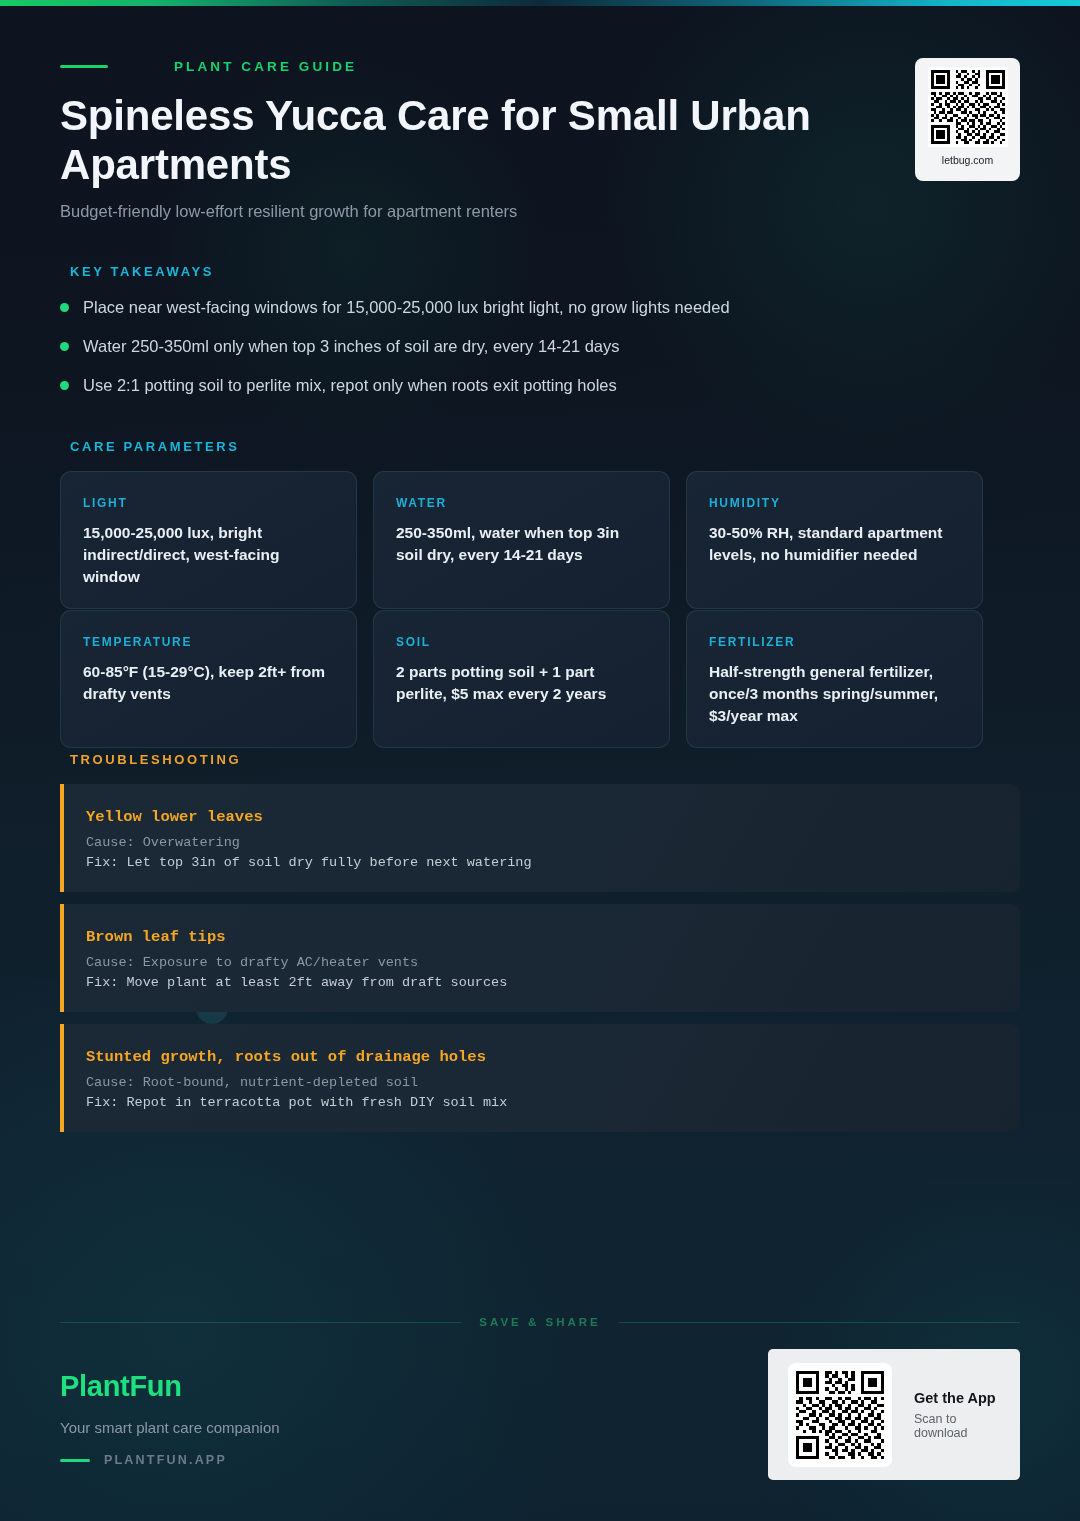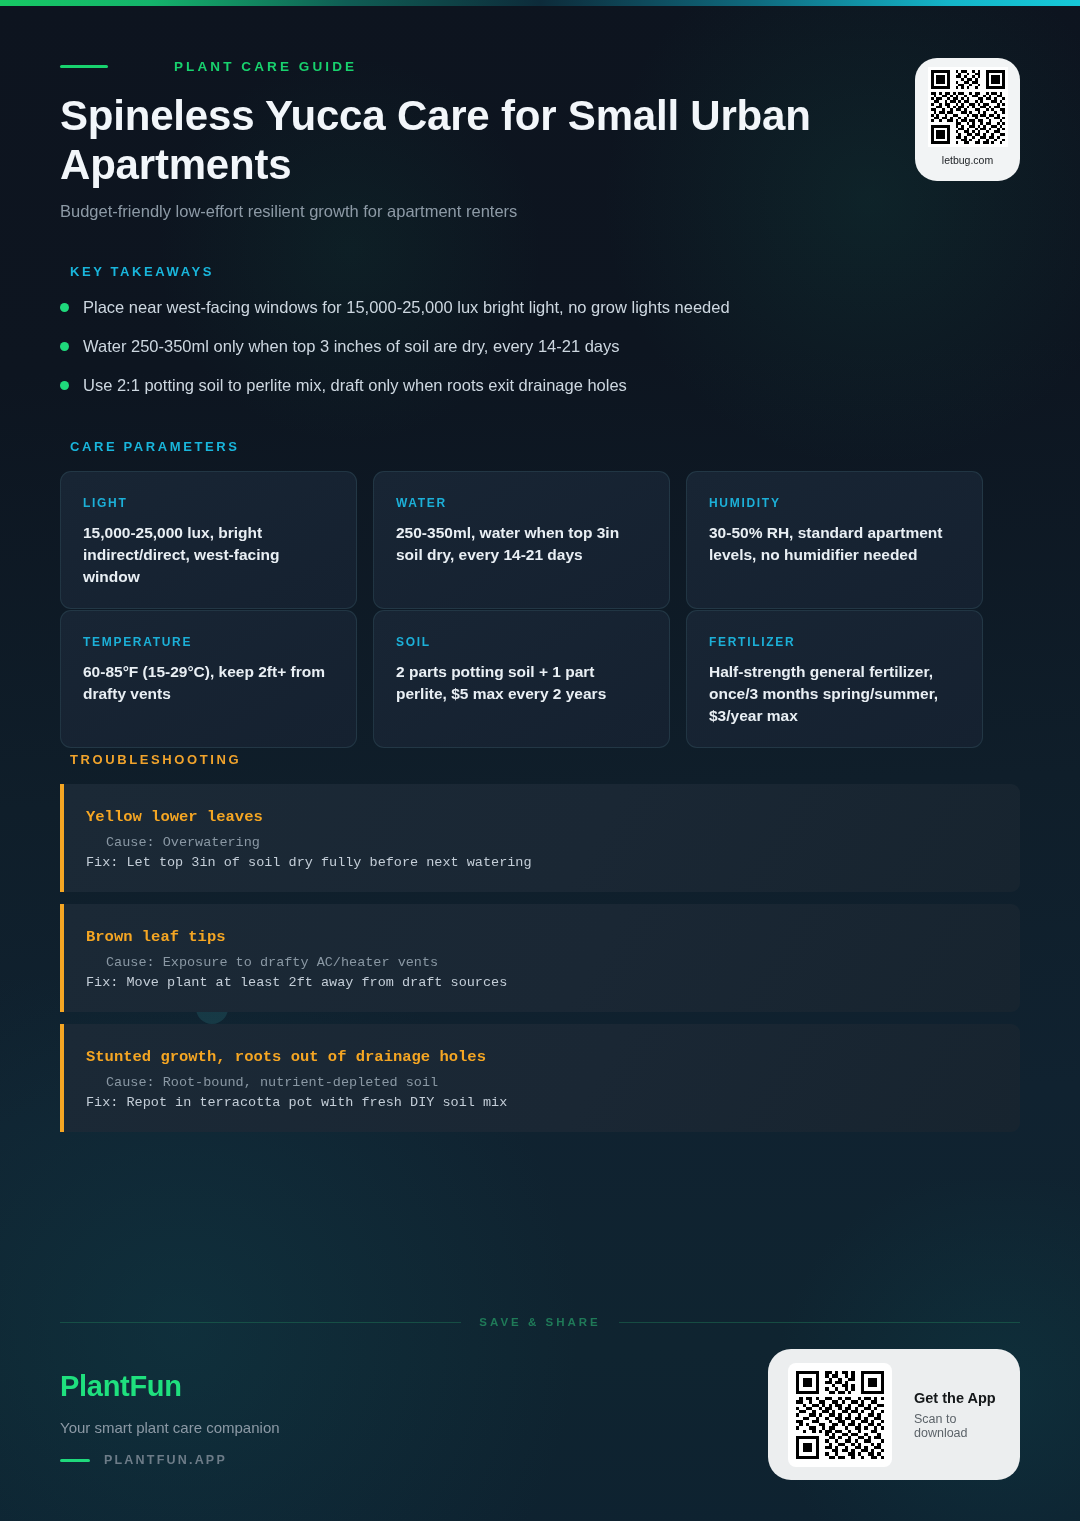--- a/index.html
+++ b/index.html
@@ -117,21 +117,21 @@
     color: #8d9aa6;
     line-height: 1.4;
   }
 
   
   .qr-badge {
     position: absolute;
     left: 915px; top: 58px;
     width: 105px; height: 123px;
     background: #f2f4f5;
-    border-radius: 22px;
+    border-radius: 8px;
     display: flex;
     flex-direction: column;
     align-items: center;
     padding-top: 9px;
   }
   .qr-badge-label {
     font-size: 10.5px;
     color: #1a1d21;
     margin-top: 7px;
     font-weight: 400;
@@ -225,21 +225,20 @@
   .trouble-title {
     font-size: 15.5px;
     font-weight: 700;
     color: #f5a623;
     margin-bottom: 9px;
   }
   .trouble-cause {
     font-size: 13.5px;
     color: #8a98a4;
     margin-bottom: 5px;
-    margin-left: 20px;
   }
   .trouble-fix {
     font-size: 13.5px;
     color: #c4ced8;
   }
 
   
   .footer-divider {
     position: absolute;
     left: 60px; top: 1316px;
@@ -291,21 +290,21 @@
     letter-spacing: 2.2px;
     color: #6d7c88;
     font-weight: 600;
   }
 
   .app-card {
     position: absolute;
     left: 768px; top: 1349px;
     width: 252px; height: 131px;
     background: #eceeef;
-    border-radius: 23px;
+    border-radius: 5px;
     display: flex;
     align-items: center;
     padding: 0 18px 0 20px;
     gap: 22px;
   }
   .app-qr-wrap {
     background: #ffffff;
     border-radius: 8px;
     padding: 5px;
     display: flex;
@@ -551,21 +550,21 @@
     <div class="takeaway">
       <span class="takeaway-dot"></span>
       <span class="takeaway-text">Place near west-facing windows for 15,000-25,000 lux bright light, no grow lights needed</span>
     </div>
     <div class="takeaway">
       <span class="takeaway-dot"></span>
       <span class="takeaway-text">Water 250-350ml only when top 3 inches of soil are dry, every 14-21 days</span>
     </div>
     <div class="takeaway">
       <span class="takeaway-dot"></span>
-      <span class="takeaway-text">Use 2:1 potting soil to perlite mix, draft only when roots exit drainage holes</span>
+      <span class="takeaway-text">Use 2:1 potting soil to perlite mix, repot only when roots exit potting holes</span>
     </div>
   </div>
 
   <div class="section-label cyan" id="care-label">CARE PARAMETERS</div>
 
   <div class="care-grid">
     <div class="care-card">
       <div class="care-title">LIGHT</div>
       <div class="care-value">15,000-25,000 lux, bright indirect/direct, west-facing window</div>
     </div>

